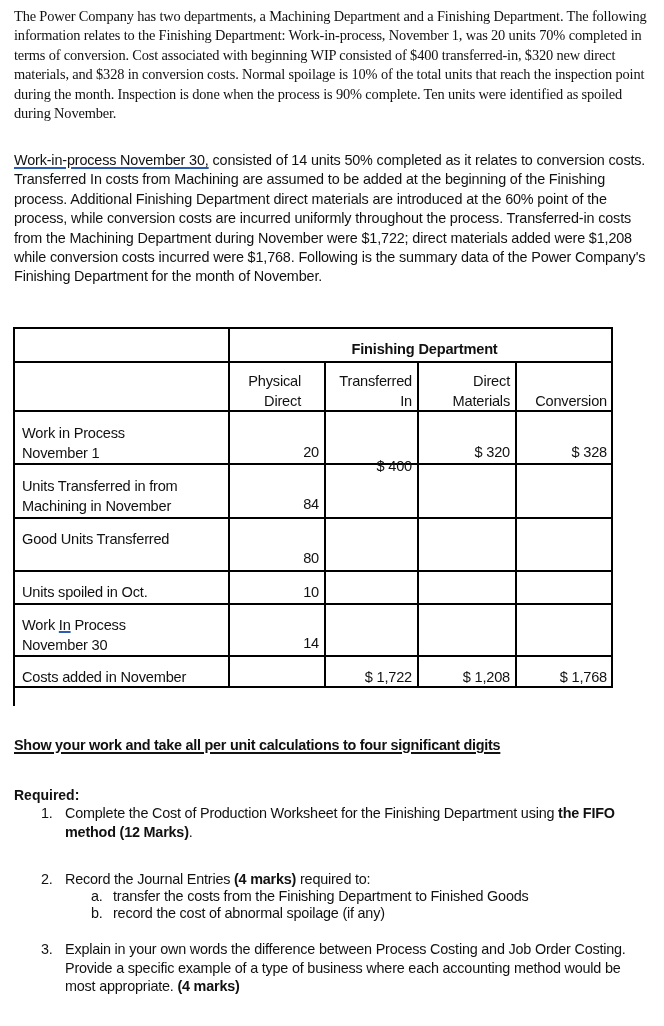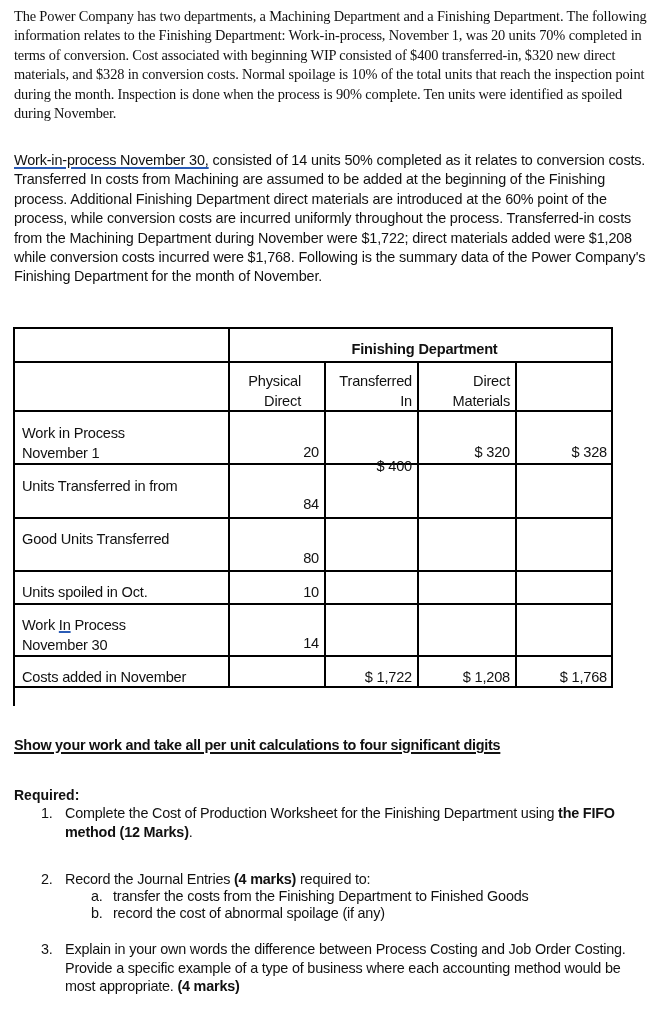--- a/index.html
+++ b/index.html
@@ -67,32 +67,37 @@
       <div>Direct</div>
     </div>
   <div class="cell r" style="left:313px;width:86px;top:45px">
       <div>Transferred</div>
       <div>In</div>
     </div>
   <div class="cell r" style="left:406px;width:91px;top:45px">
       <div>Direct</div>
       <div>Materials</div>
     </div>
+  <div class="cell r" style="left:504px;width:90px;top:45px">
+      <div>&nbsp;</div>
+      <div>Conversion</div>
+    </div>
 
   <div class="cell" style="left:9px;top:97px">
       <div>Work in Process</div>
       <div>November 1</div>
     </div>
   <div class="cell r" style="left:217px;width:89px;top:116px">20</div>
   <div class="cell r" style="left:313px;width:86px;top:130px">$ 400</div>
   <div class="cell r" style="left:406px;width:91px;top:116px">$ 320</div>
   <div class="cell r" style="left:504px;width:90px;top:116px">$ 328</div>
 
   <div class="cell" style="left:9px;top:150px">
       <div>Units Transferred in from</div>
+      <div>Machining in November</div>
     </div>
   <div class="cell r" style="left:217px;width:89px;top:168px">84</div>
 
   <div class="cell" style="left:9px;top:203px">
       <div>Good Units Transferred</div>
     </div>
   <div class="cell r" style="left:217px;width:89px;top:222px">80</div>
 
   <div class="cell" style="left:9px;top:256px">Units spoiled in Oct.</div>
   <div class="cell r" style="left:217px;width:89px;top:256px">10</div>

